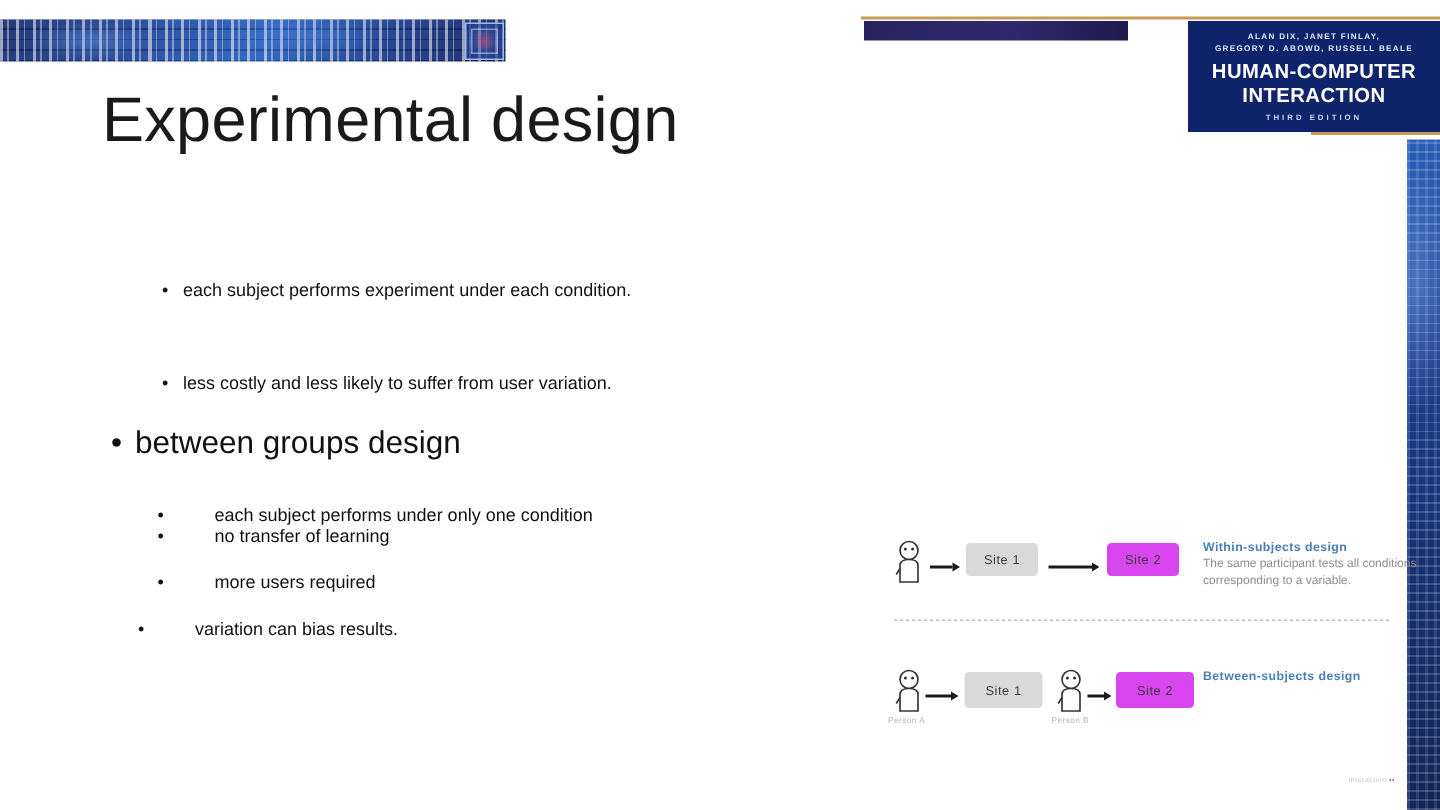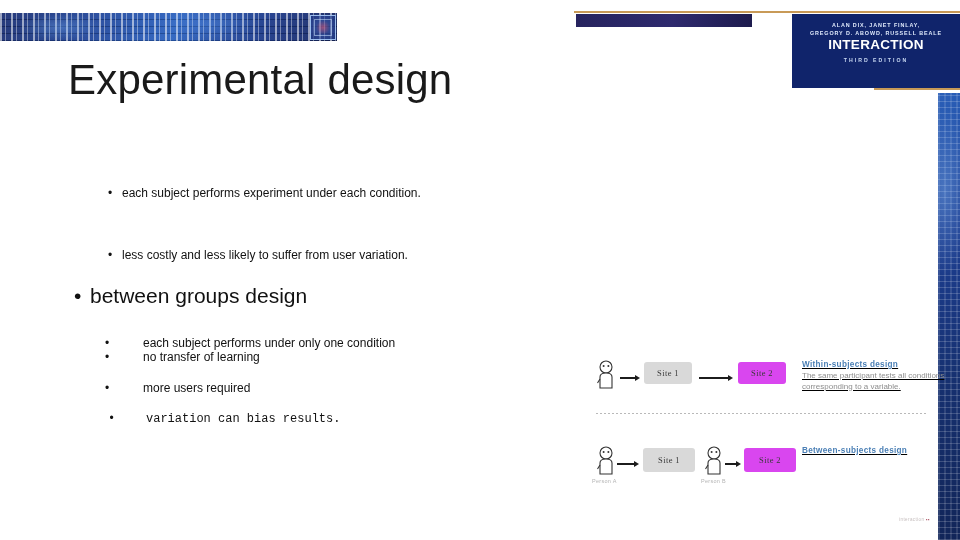--- a/index.html
+++ b/index.html
@@ -201,21 +201,20 @@
 
   .site-box {
     position: absolute;
     border-radius: 3px;
     font-size: 8.5px;
     color: #3a3a3a;
     display: flex;
     align-items: center;
     justify-content: center;
     letter-spacing: .4px;
-    font-family: Liberation Serif, serif;
   }
   .site-light { background: #d9d9d9; }
   .site-dark  { background: #d946ef; }
 
   .arrow {
     position: absolute;
     height: 10px;
     display: flex;
     align-items: center;
   }
@@ -241,21 +240,21 @@
 
   .dotted-divider {
     position: absolute;
     left: 10px; top: 63px;
     width: 330px; height: 1px;
     background-image: linear-gradient(90deg, #b9b9b9 55%, rgba(255,255,255,0) 0%);
     background-size: 4px 1px;
     background-repeat: repeat-x;
   }
 
-  .caption-block { position: absolute; width: 150px; text-decoration: underline; }
+  .caption-block { position: absolute; width: 150px; }
   .caption-title {
     font-size: 8.2px;
     color: #4a7fb5;
     font-weight: bold;
     letter-spacing: .3px;
     margin-bottom: 2px;
     white-space: nowrap;
   }
   .caption-body {
     font-size: 8px;
@@ -279,20 +278,21 @@
 <div class="binary-band"></div>
 <div class="band-emblem"></div>
 <div class="tan-rule-top"></div>
 <div class="navy-bar"></div>
 <div class="tan-rule-under-cover"></div>
 <div class="tan-rule-mid"></div>
 
 <div class="book-cover">
   <div class="bc-authors">ALAN DIX, JANET FINLAY,</div>
   <div class="bc-authors">GREGORY D. ABOWD, RUSSELL BEALE</div>
+  <div class="bc-title1">HUMAN-COMPUTER</div>
   <div class="bc-title2">INTERACTION</div>
   <div class="bc-edition">THIRD EDITION</div>
 </div>
 
 <div class="right-strip"></div>
 
 <div class="slide-title">Experimental design</div>
 
 <div class="content">
 
@@ -310,21 +310,21 @@
 
   <div class="l2-item spaced" style="left:105px; top:336px;">
     <span class="dot">•</span><span>each subject performs under only one condition</span>
   </div>
   <div class="l2-item spaced" style="left:105px; top:350px;">
     <span class="dot">•</span><span>no transfer of learning</span>
   </div>
   <div class="l2-item spaced" style="left:105px; top:381px;">
     <span class="dot">•</span><span>more users required</span>
   </div>
-  <div class="l2-item spaced" style="left:108px; top:412px;font-family:Liberation Mono, monospace;">
+  <div class="l2-item spaced" style="left:92px; top:412px;">
     <span class="dot">•</span><span>variation can bias results.</span>
   </div>
 </div>
 
 <div class="diagram">
 
   <div class="person" style="left:10px; top:10px;">
     <svg width="20" height="30" viewBox="0 0 20 30">
       <ellipse cx="10" cy="7" rx="6" ry="6" fill="#fff" stroke="#333" stroke-width="1.1"></ellipse>
       <circle cx="7.6" cy="6" r="1" fill="#333"></circle>

